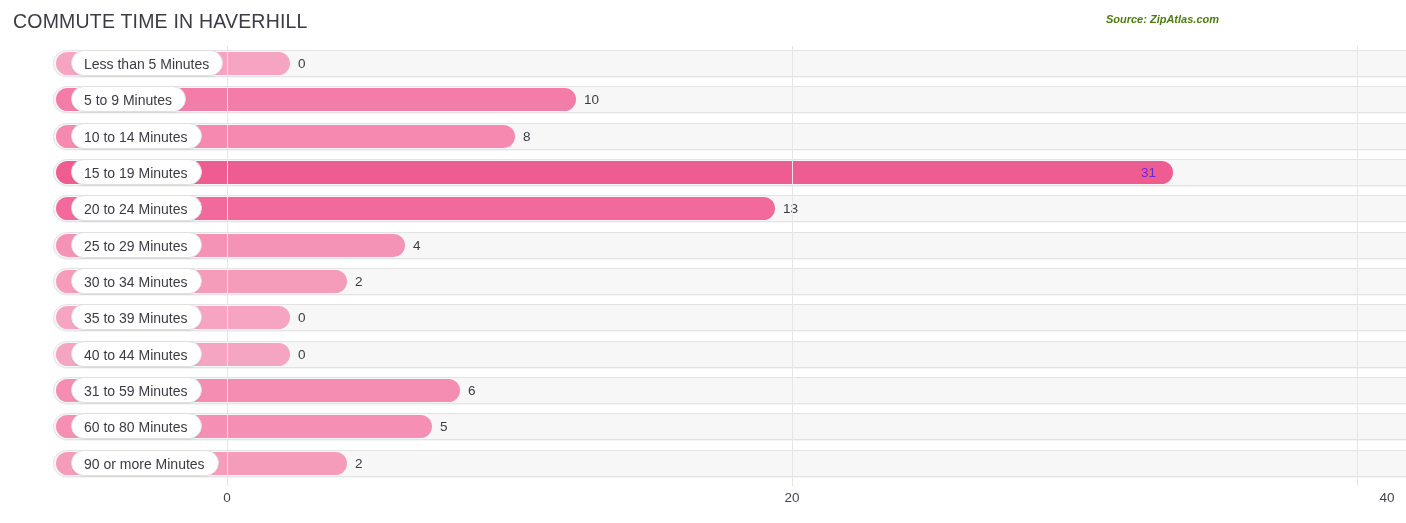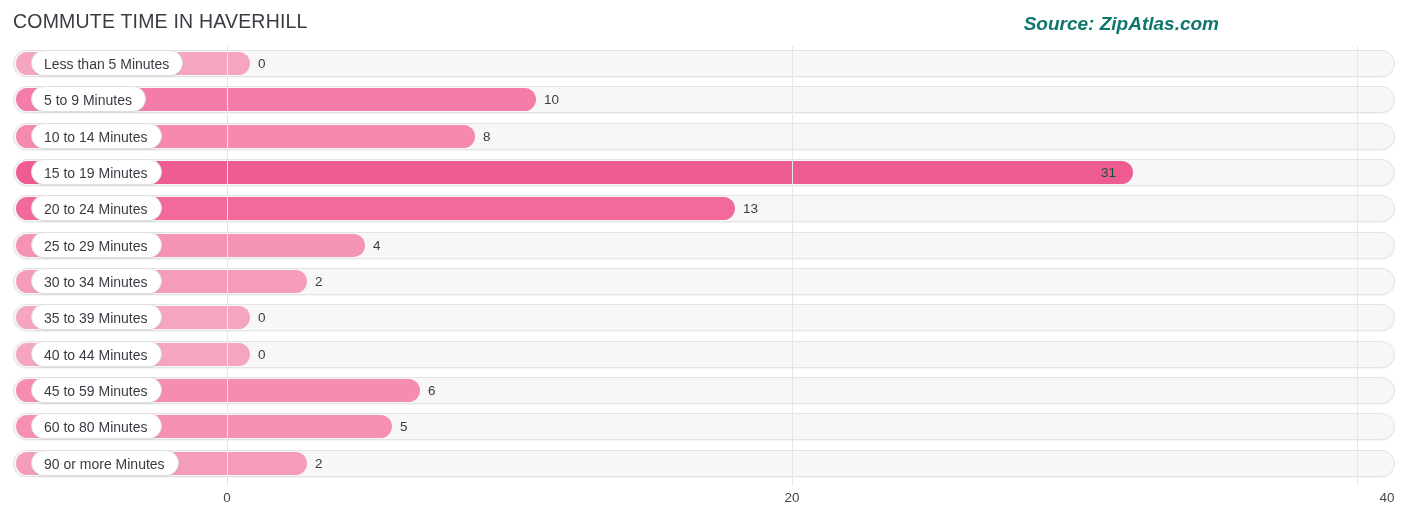--- a/index.html
+++ b/index.html
@@ -28,24 +28,24 @@
     left: 13px; top: 10px;
     font-size: 19.5px;
     font-weight: 400;
     letter-spacing: 0.2px;
     color: #3b3b44;
     white-space: nowrap;
   }
   #source-label {
     position: absolute;
     right: 11px; top: 13px;
-    font-size: 19px;
+    font-size: 11px;
     font-style: italic;
     font-weight: 700;
-    color: #0f766e;
+    color: #4d7c0f;
     white-space: nowrap;
   }
 
   
   #plot {
     position: absolute;
     left: 0; top: 46px;
     width: 1406px;
     height: 440px;
   }
@@ -62,20 +62,21 @@
     width: 1px;
     height: 440px;
     background: #e6e6e6;
   }
 
   #rows {
     position: absolute;
     left: 0; top: 0;
     width: 1170px;
     z-index: 1;
+    padding-left: 40px;
   }
   .row {
     position: relative;
     height: 36.33px;
   }
   .track {
     position: absolute;
     left: 13px;
     top: 4px;
     width: 1382px;
@@ -97,21 +98,21 @@
     position: absolute;
     top: 6px;
     height: 23px;
     line-height: 23px;
     font-size: 13.5px;
     color: #3b3b44;
     z-index: 4;
     white-space: nowrap;
   }
   .bar-value.inside {
-    color: #14532d;
+    color: #6d28d9;
     z-index: 4;
   }
   .cat-pill {
     position: absolute;
     left: 31px;
     top: 4px;
     height: 26px;
     line-height: 26px;
     padding: 0 13px 0 12px;
     background: #ffffff;
@@ -201,21 +202,21 @@
         </div>
         <div class="row">
           <div class="track"></div>
           <div class="bar" style="width: 234px; background: rgb(245, 164, 194);"></div>
           <div class="cat-pill">40 to 44 Minutes</div>
           <div class="bar-value" style="left: 258px;">0</div>
         </div>
         <div class="row">
           <div class="track"></div>
           <div class="bar" style="width: 404px; background: rgb(245, 140, 178);"></div>
-          <div class="cat-pill">45 to 59 Minutes</div>
+          <div class="cat-pill">31 to 59 Minutes</div>
           <div class="bar-value" style="left: 428px;">6</div>
         </div>
         <div class="row">
           <div class="track"></div>
           <div class="bar" style="width: 376px; background: rgb(245, 144, 180);"></div>
           <div class="cat-pill">60 to 80 Minutes</div>
           <div class="bar-value" style="left: 400px;">5</div>
         </div>
         <div class="row">
           <div class="track"></div>

